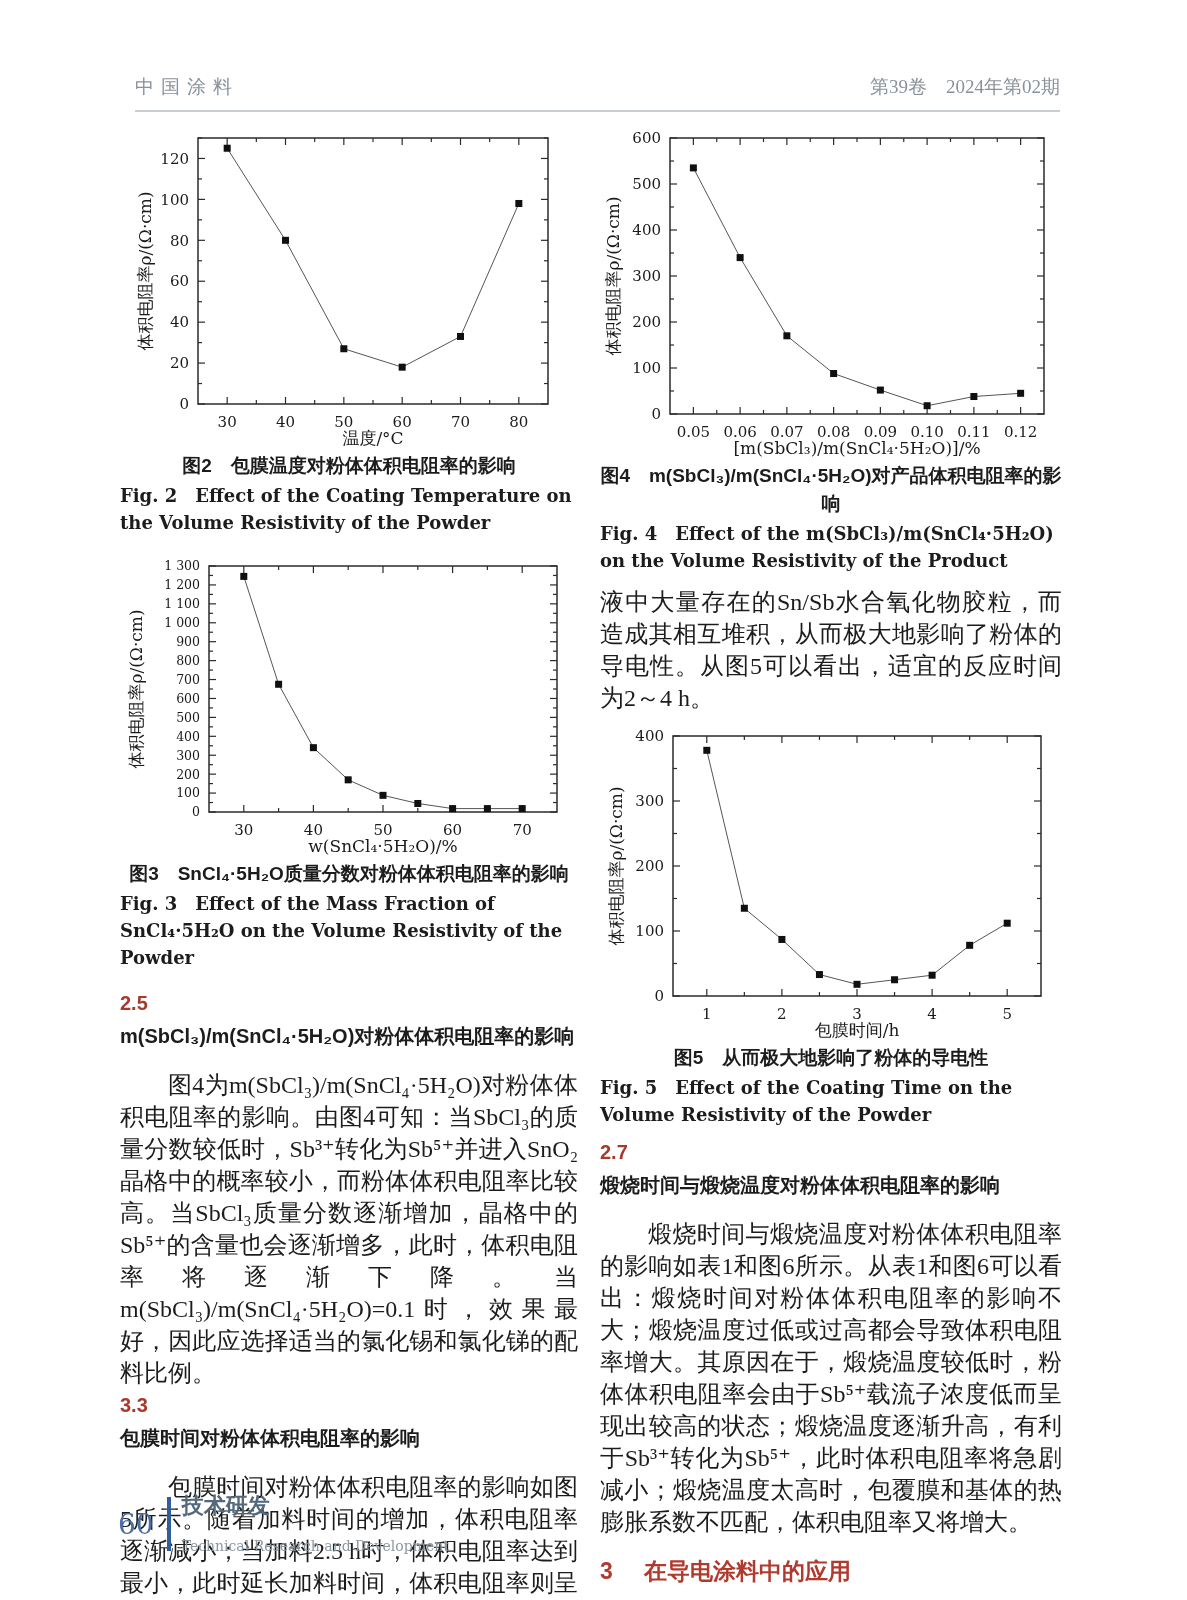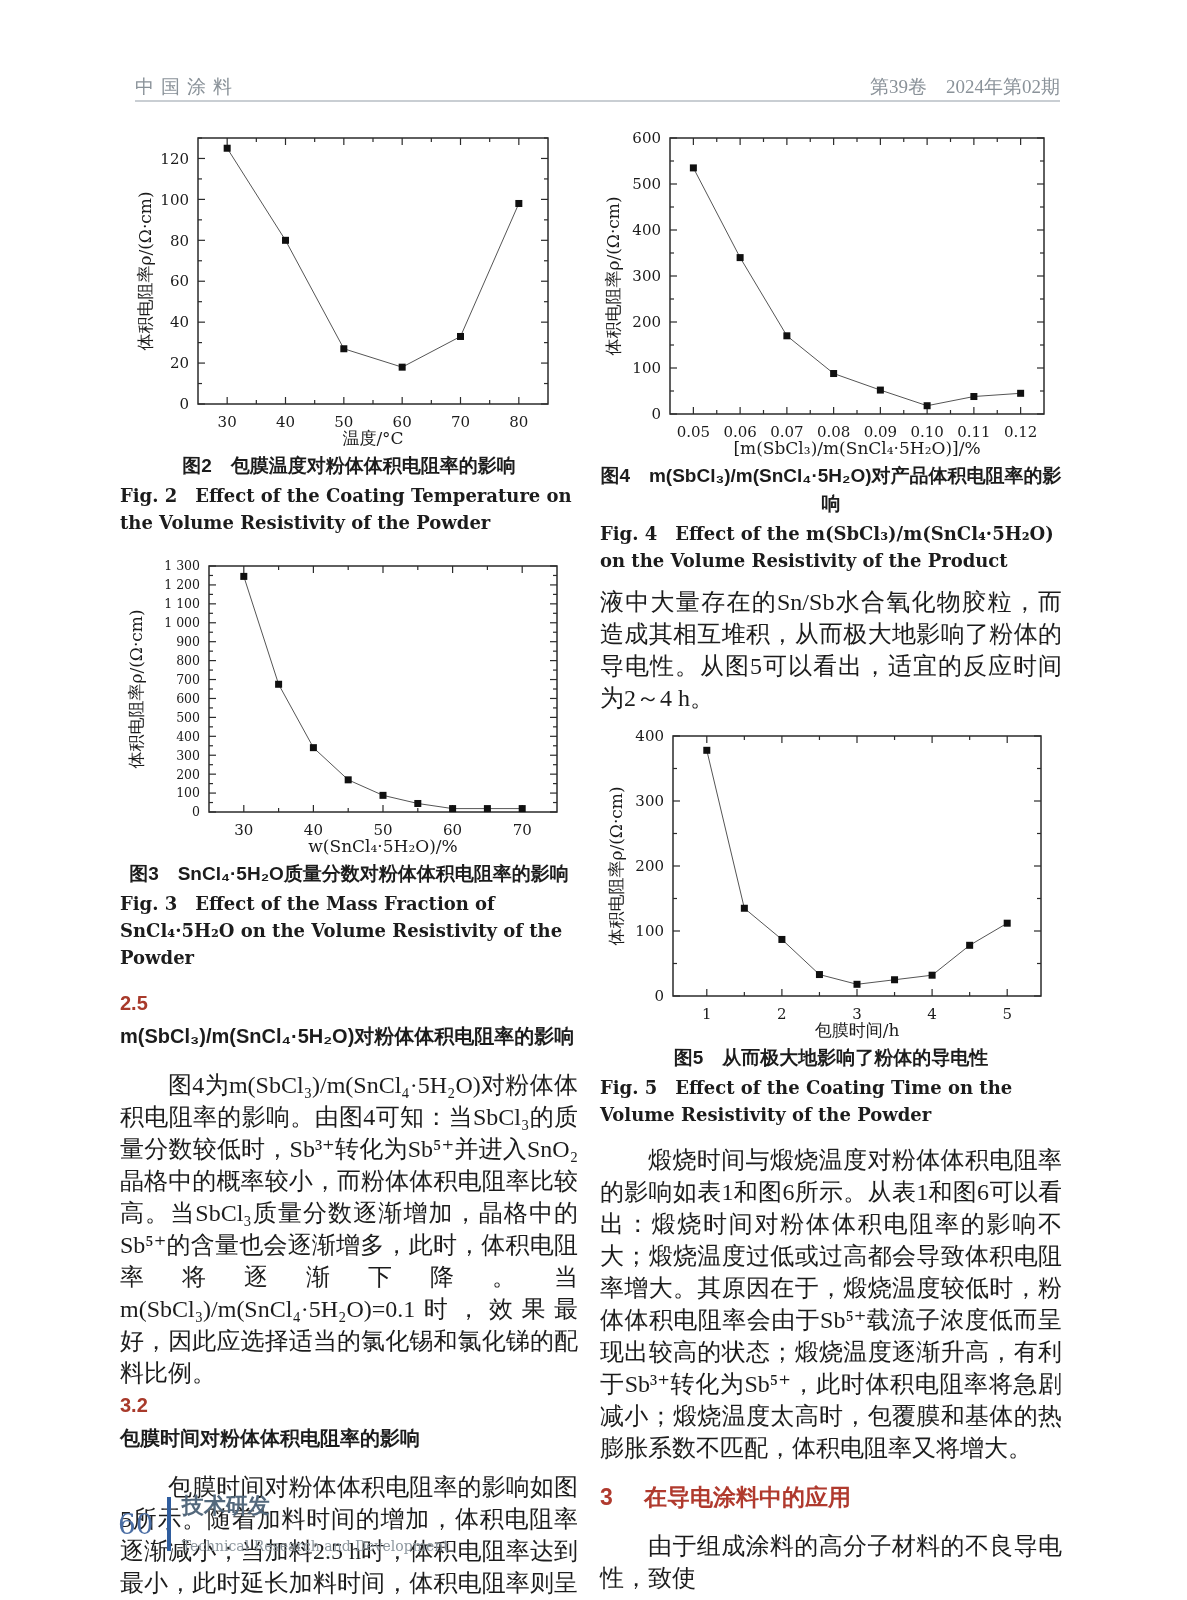--- a/index.html
+++ b/index.html
@@ -2,21 +2,21 @@
 <html><head>
 <meta charset="utf-8">
 <style>
   html,body{margin:0;padding:0;background:#e9e9e9;}
   .page{position:relative;width:1187px;height:1600px;margin:0 auto;background:#ffffff;
         outline:1px solid #d6d6d6;overflow:hidden;color:#1c1c1c;
         font-family:"Liberation Serif","DejaVu Serif",serif;}
   
   .hdr{position:absolute;top:74px;left:135px;right:127px;display:flex;
        justify-content:space-between;color:#8a9299;
-       font-size:19px;border-bottom:2px solid #c9ced3;}
+       font-size:19px;border-bottom:2px solid #c9ced3;padding-bottom:10px;}
   .hdr .jname{letter-spacing:7px;}
   
   .col{position:absolute;top:124px;}
   .col-left{left:120px;width:458px;}
   .col-right{left:600px;width:462px;}
   figure{margin:0;padding:0;}
   svg{display:block;margin:0 auto;}
   svg text{font-family:"DejaVu Serif","Liberation Serif",serif;}
   .cap-zh{text-align:center;font-weight:bold;font-size:19px;line-height:28px;
           font-family:"Liberation Sans","DejaVu Sans",sans-serif;margin-top:0;}
@@ -242,21 +242,21 @@
       <div class="cap-en">Fig. 3　Effect of the Mass Fraction of SnCl₄·5H₂O on the Volume Resistivity of the Powder</div>
     </figure>
 
     <h3 class="subhead mt16">
       <span class="num">2.5</span>
       <span>m(SbCl₃)/m(SnCl₄·5H₂O)对粉体体积电阻率的影响</span>
     </h3>
     <p class="para ind">图4为m(SbCl₃)/m(SnCl₄·5H₂O)对粉体体积电阻率的影响。由图4可知：当SbCl₃的质量分数较低时，Sb³⁺转化为Sb⁵⁺并进入SnO₂晶格中的概率较小，而粉体体积电阻率比较高。当SbCl₃质量分数逐渐增加，晶格中的Sb⁵⁺的含量也会逐渐增多，此时，体积电阻率将逐渐下降。当m(SbCl₃)/m(SnCl₄·5H₂O)=0.1时，效果最好，因此应选择适当的氯化锡和氯化锑的配料比例。</p>
 
     <h3 class="subhead">
-      <span class="num">3.2</span>
+      <span class="num">3.3</span>
       <span>包膜时间对粉体体积电阻率的影响</span>
     </h3>
     <p class="para ind">包膜时间对粉体体积电阻率的影响如图5所示。随着加料时间的增加，体积电阻率逐渐减小；当加料2.5 h时，体积电阻率达到最小，此时延长加料时间，体积电阻率则呈升高趋势。缩短反应时间，则会因为溶液中Sn/Sb水合氧化物过饱和度过高，产生均相成核，而产生异相成核困难。这将导致核体无法及时吸附溶</p>
 
   </div>
 
   <div class="col col-right">
 
     <figure>
       <svg width="458" height="338">
@@ -409,20 +409,24 @@
           <rect x="323.6020408163265" y="249.7" width="7" height="7" fill="#101010"></rect>
           <rect x="361.1530612244898" y="219.8" width="7" height="7" fill="#101010"></rect>
           <rect x="398.7040816326531" y="197.7" width="7" height="7" fill="#101010"></rect>
           <text x="252" y="314" text-anchor="middle" font-size="17" fill="#1b1b1b">包膜时间/h</text>
           <text transform="translate(17 144) rotate(-90)" text-anchor="middle" font-size="17" fill="#1b1b1b">体积电阻率ρ/(Ω·cm)</text>
         </svg>
       <div class="cap-zh">图5　从而极大地影响了粉体的导电性</div>
       <div class="cap-en">Fig. 5　Effect of the Coating Time on the Volume Resistivity of the Powder</div>
     </figure>
 
+    <h3 class="subhead mt8">
+      <span class="num">2.7</span>
+      <span>煅烧时间与煅烧温度对粉体体积电阻率的影响</span>
+    </h3>
     <p class="para ind">煅烧时间与煅烧温度对粉体体积电阻率的影响如表1和图6所示。从表1和图6可以看出：煅烧时间对粉体体积电阻率的影响不大；煅烧温度过低或过高都会导致体积电阻率增大。其原因在于，煅烧温度较低时，粉体体积电阻率会由于Sb⁵⁺载流子浓度低而呈现出较高的状态；煅烧温度逐渐升高，有利于Sb³⁺转化为Sb⁵⁺，此时体积电阻率将急剧减小；煅烧温度太高时，包覆膜和基体的热膨胀系数不匹配，体积电阻率又将增大。</p>
 
     <h2 class="bighead mt16">
       <span class="num">3</span>
       <span>在导电涂料中的应用</span>
     </h2>
     <p class="para ind">由于组成涂料的高分子材料的不良导电性，致使</p>
 
   </div>
 

